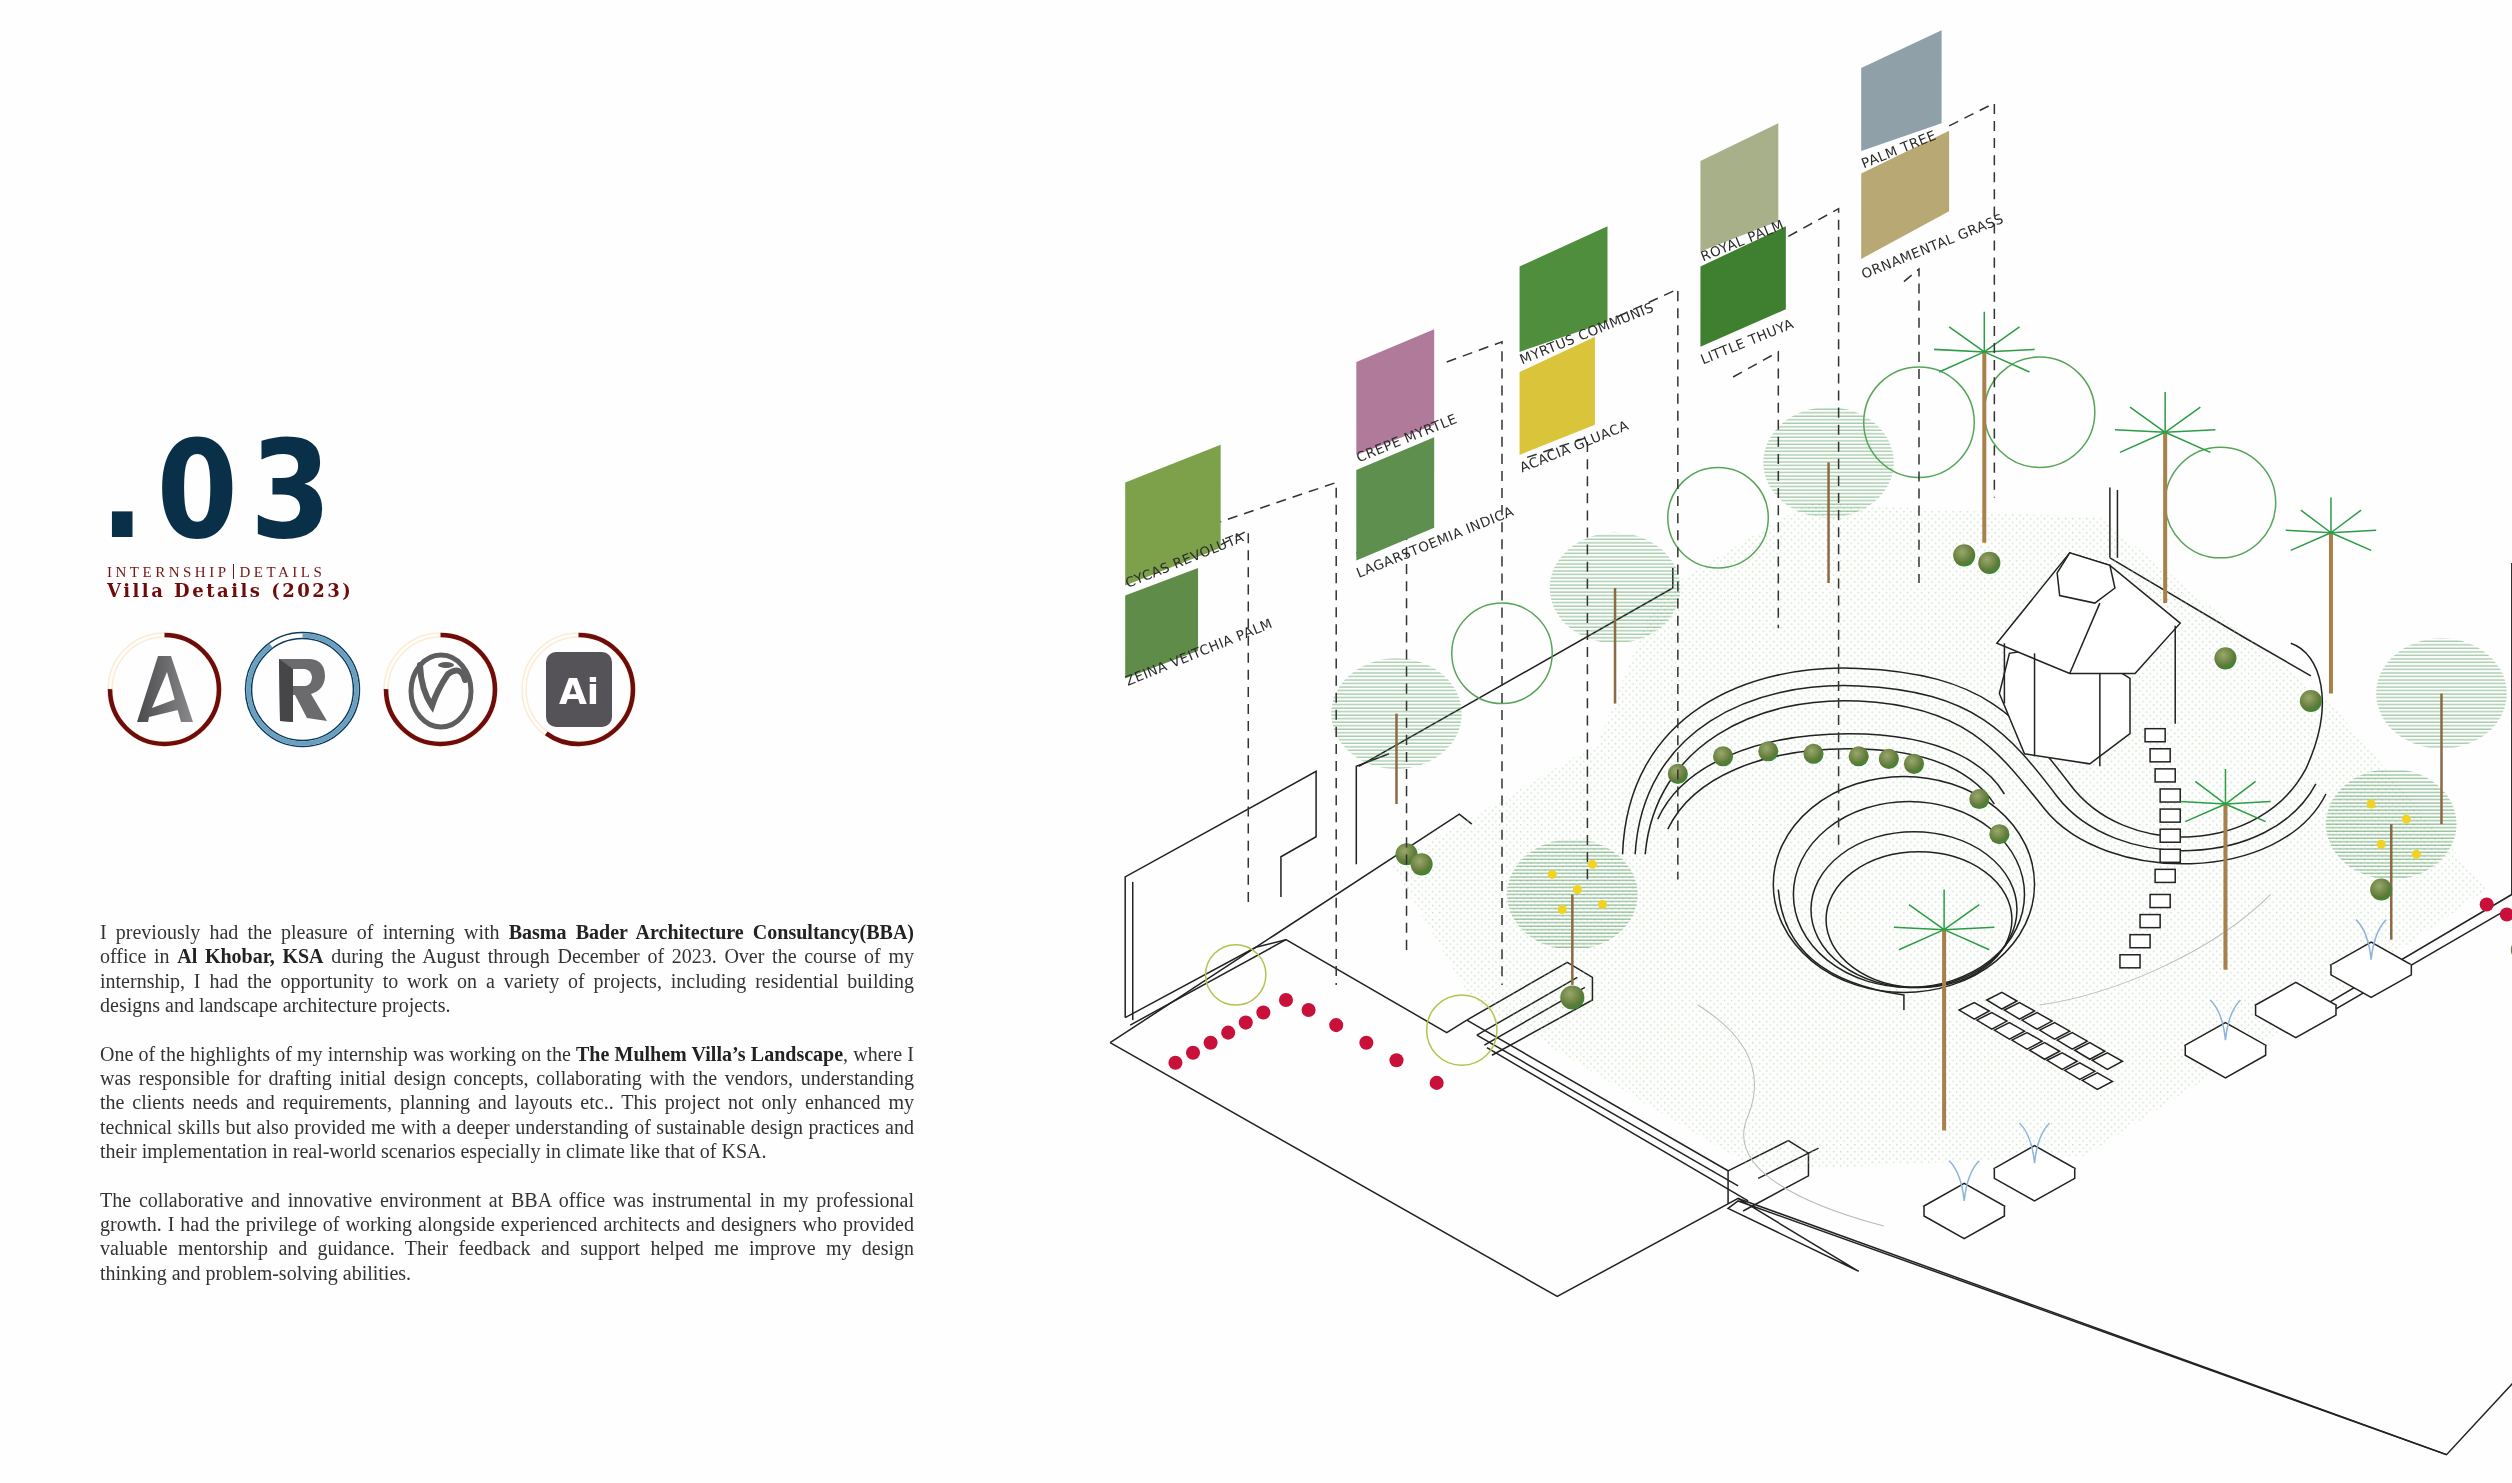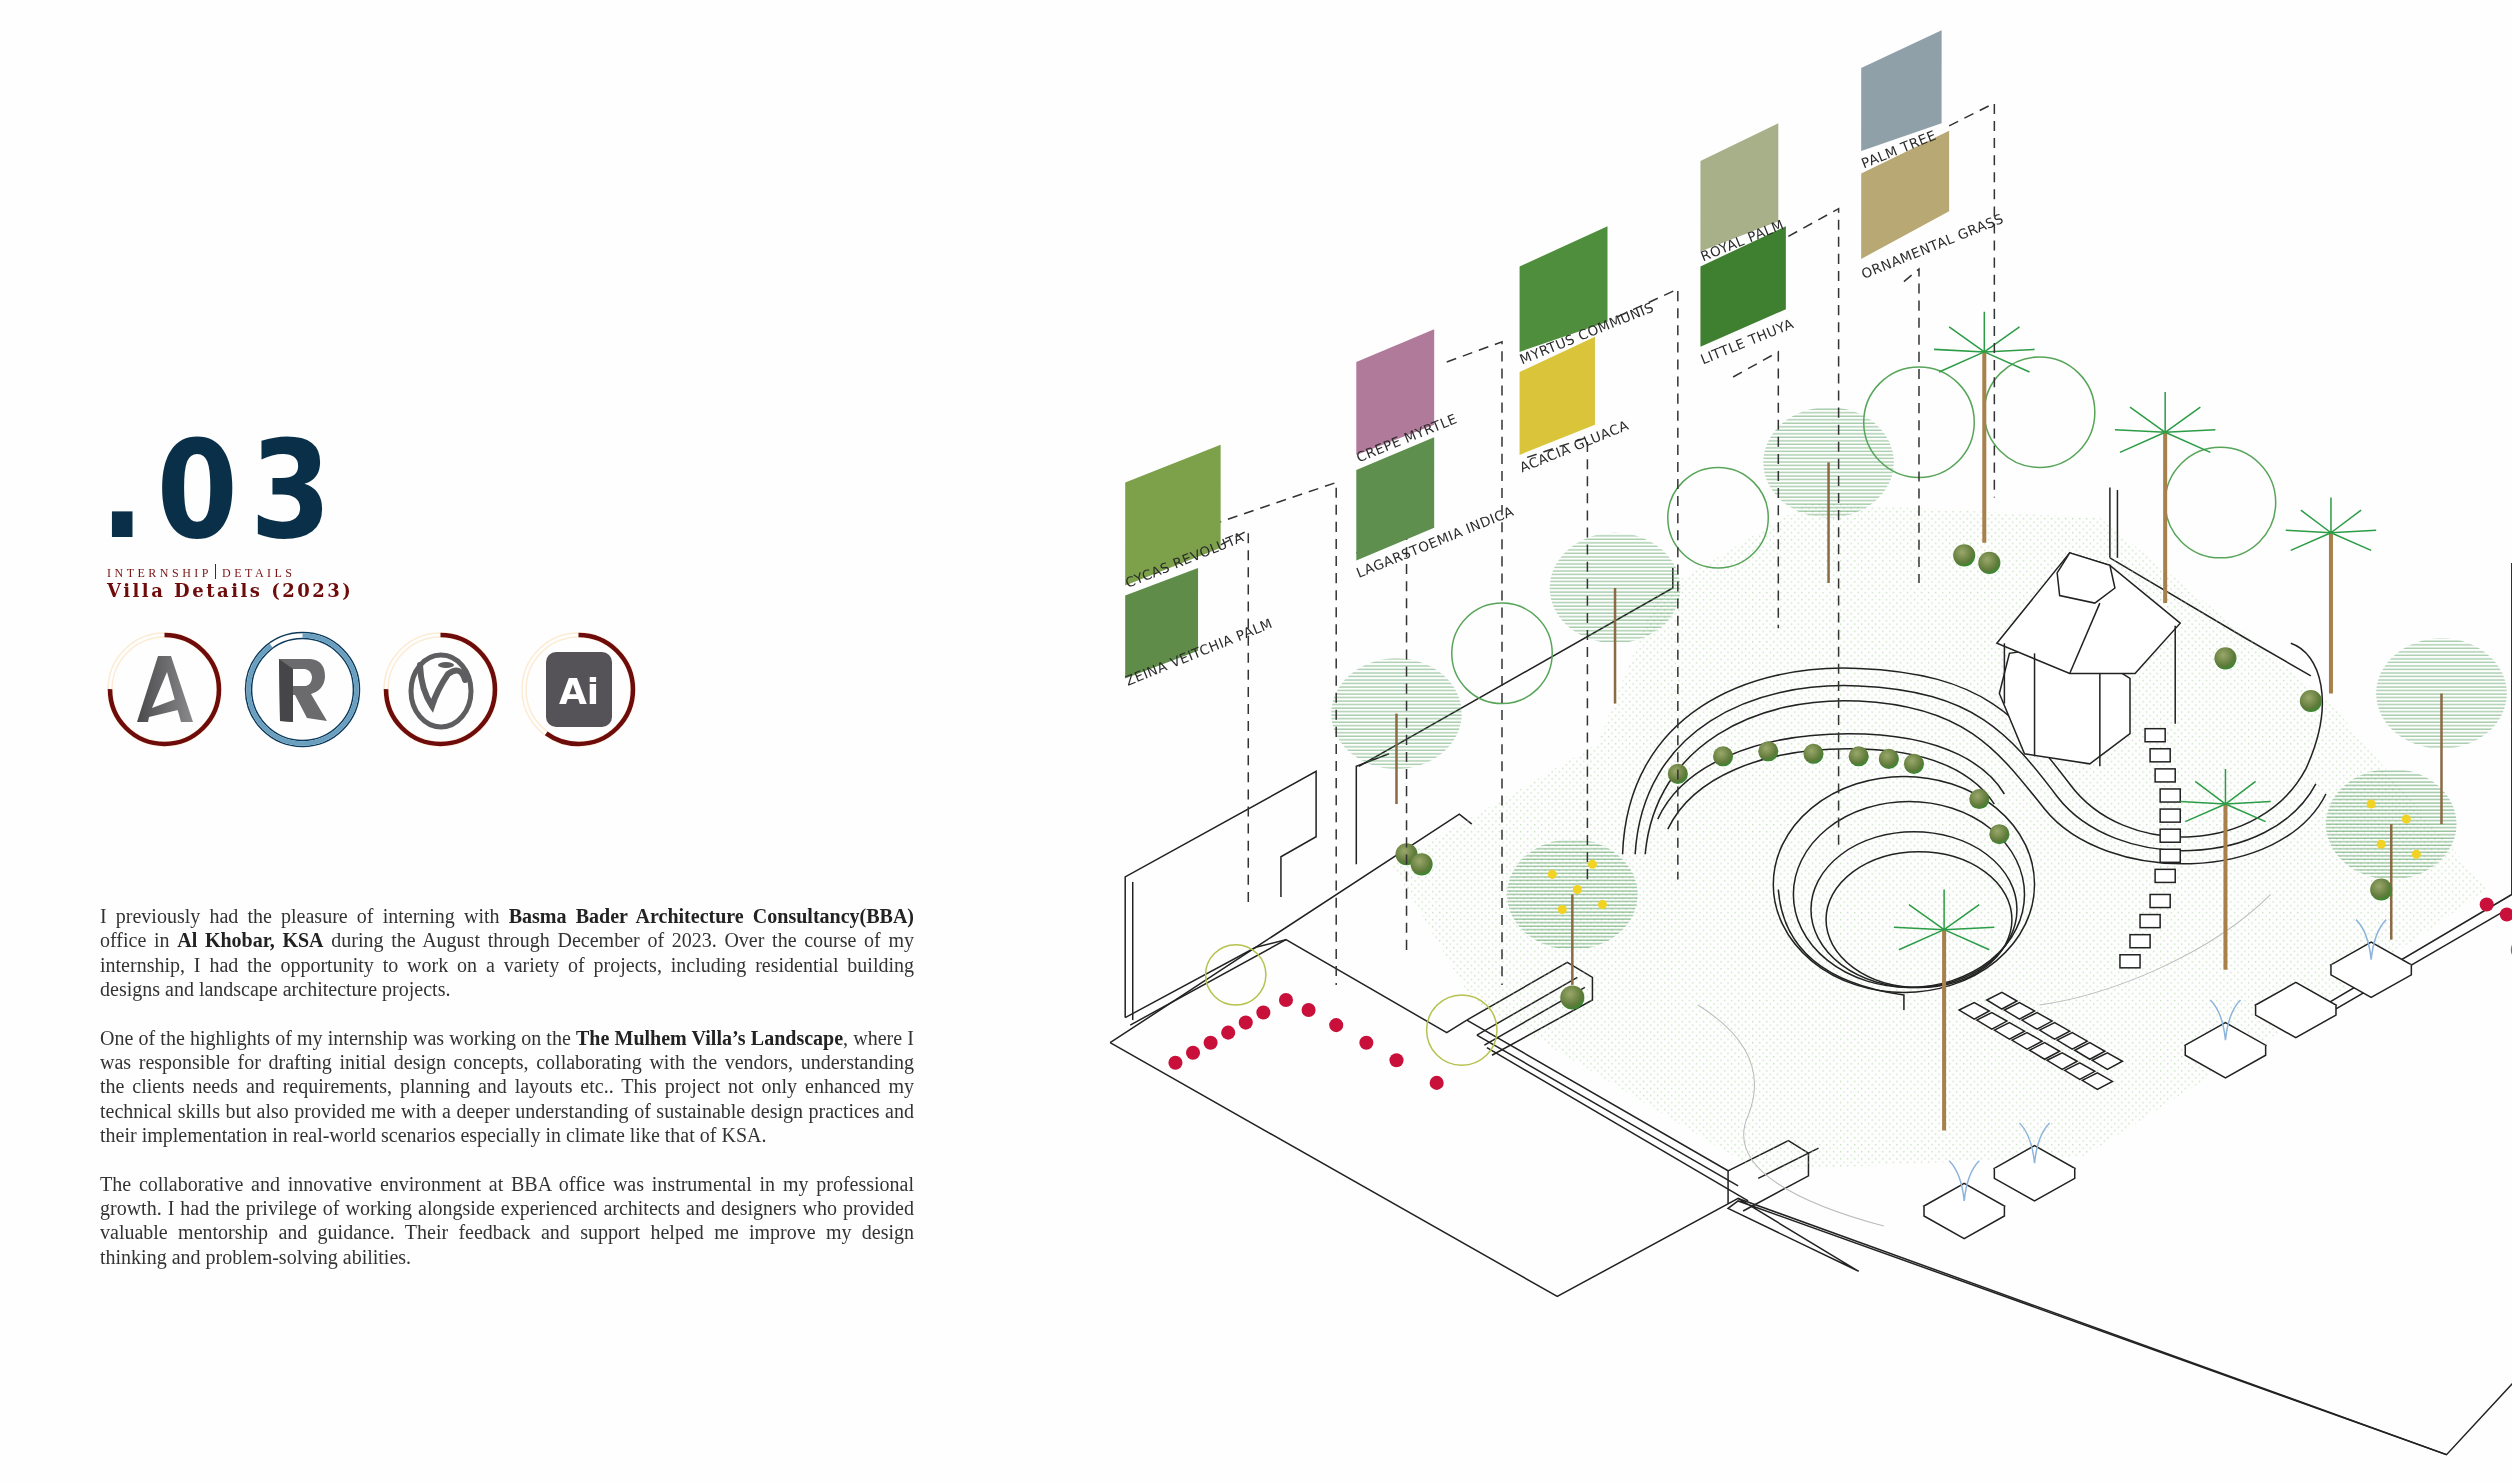--- a/index.html
+++ b/index.html
@@ -1,27 +1,27 @@
 <!DOCTYPE html>
 <html style="font-size:8px"><head>
 <meta charset="utf-8">
 <style>
   html,body{margin:0;padding:0;background:#fefefe;}
   body{width:2967px;height:1484px;position:relative;overflow:hidden;font-family:"DejaVu Serif",serif;}
   .left{position:absolute;left:0;top:0;width:1005px;height:1452px;}
   .section-number{position:absolute;left:100px;top:422px;font-family:"DejaVu Sans",sans-serif;font-weight:700;font-size:136px;letter-spacing:14px;line-height:1;color:#0a3049;transform:scaleX(0.86);transform-origin:left top;}
-  .eyebrow{position:absolute;left:107px;top:564px;font-family:"Liberation Serif",serif;font-size:12px;letter-spacing:3.5px;color:#7a1212;white-space:nowrap;text-align:right;}
+  .eyebrow{position:absolute;left:107px;top:564px;font-family:"Liberation Serif",serif;font-size:15px;letter-spacing:3.5px;color:#7a1212;white-space:nowrap;text-align:right;}
   .eyebrow .sep{display:inline-block;width:1px;height:15px;background:#7a1212;vertical-align:-2px;margin:0 6px 0 3px;}
   .subtitle{position:absolute;left:107px;top:580px;font-family:"DejaVu Serif",serif;font-weight:700;font-size:18px;letter-spacing:2.5px;color:#6e0b0b;white-space:nowrap;text-align:center;}
   .icons{position:absolute;left:105px;top:630px;display:flex;gap:19px;}
   .skill{position:relative;width:119px;height:119px;}
   .skill svg.ring{position:absolute;left:0;top:0;}
   .skill .glyph{position:absolute;left:0;top:0;width:119px;height:119px;display:flex;align-items:center;justify-content:center;}
   .body-text{position:absolute;left:100px;top:904px;width:814px;font-family:"Liberation Serif",serif;font-size:20px;line-height:24.4px;color:#333;text-align:justify;}
-  .body-text p{margin:0 0 24px 0;}
+  .body-text p{margin:16px 0 24px 0;}
   .body-text b{color:#222;font-weight:700;}
   .drawing{position:absolute;left:1085px;top:0;width:1882px;height:1484px;}
   .plant-label{font-family:"DejaVu Sans",sans-serif;font-size:27px;fill:#2b2b2b;letter-spacing:1px;}
 </style>
 </head>
 <body>
 
 <div class="left">
   <div class="section-number">.03</div>
   <div class="eyebrow">

